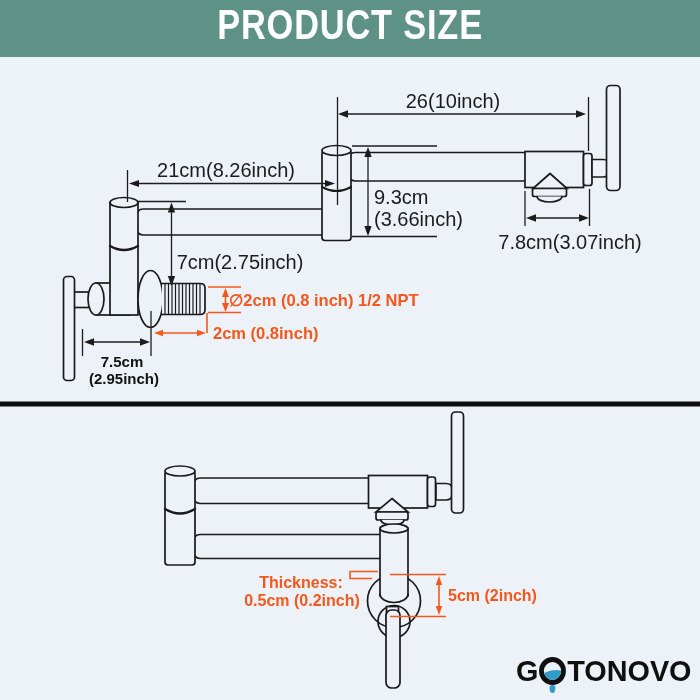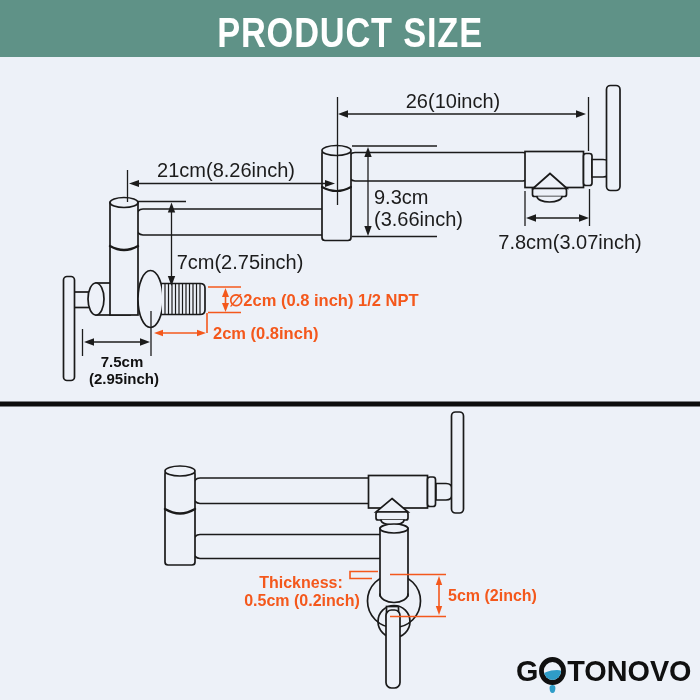--- a/index.html
+++ b/index.html
@@ -1,19 +1,19 @@
 <!DOCTYPE html>
 <html><head>
 <meta charset="utf-8">
 <style>
   html,body{margin:0;padding:0;}
   .page{position:relative;width:700px;height:700px;background:#edf1f8;overflow:hidden;
         font-family:"Liberation Sans",sans-serif;}
   .banner{position:absolute;left:0;top:0;width:700px;height:57px;background:#5f9287;
-          display:flex;align-items:flex-end;justify-content:center;}
+          display:flex;align-items:flex-start;justify-content:center;}
   .banner-title{color:#ffffff;font-size:43px;font-weight:800;letter-spacing:1px;
           transform:scaleX(0.80);transform-origin:center;white-space:nowrap;}
   svg.diagram{position:absolute;left:0;top:57px;}
   .dim{font-size:20px;fill:#1c1c1c;}
   .dimb{font-size:15px;font-weight:bold;fill:#111111;}
   .org{font-size:16.5px;font-weight:bold;fill:#f4581c;}
   .org2{font-size:16px;font-weight:bold;fill:#f4581c;}
   .logo{position:absolute;left:516px;top:654px;font-size:30px;font-weight:bold;color:#101010;
         letter-spacing:0px;white-space:nowrap;transform:scaleX(0.96);transform-origin:left;}
   .logo-o{position:relative;display:inline-block;width:28px;height:28px;vertical-align:-4px;margin:0 1px;}

